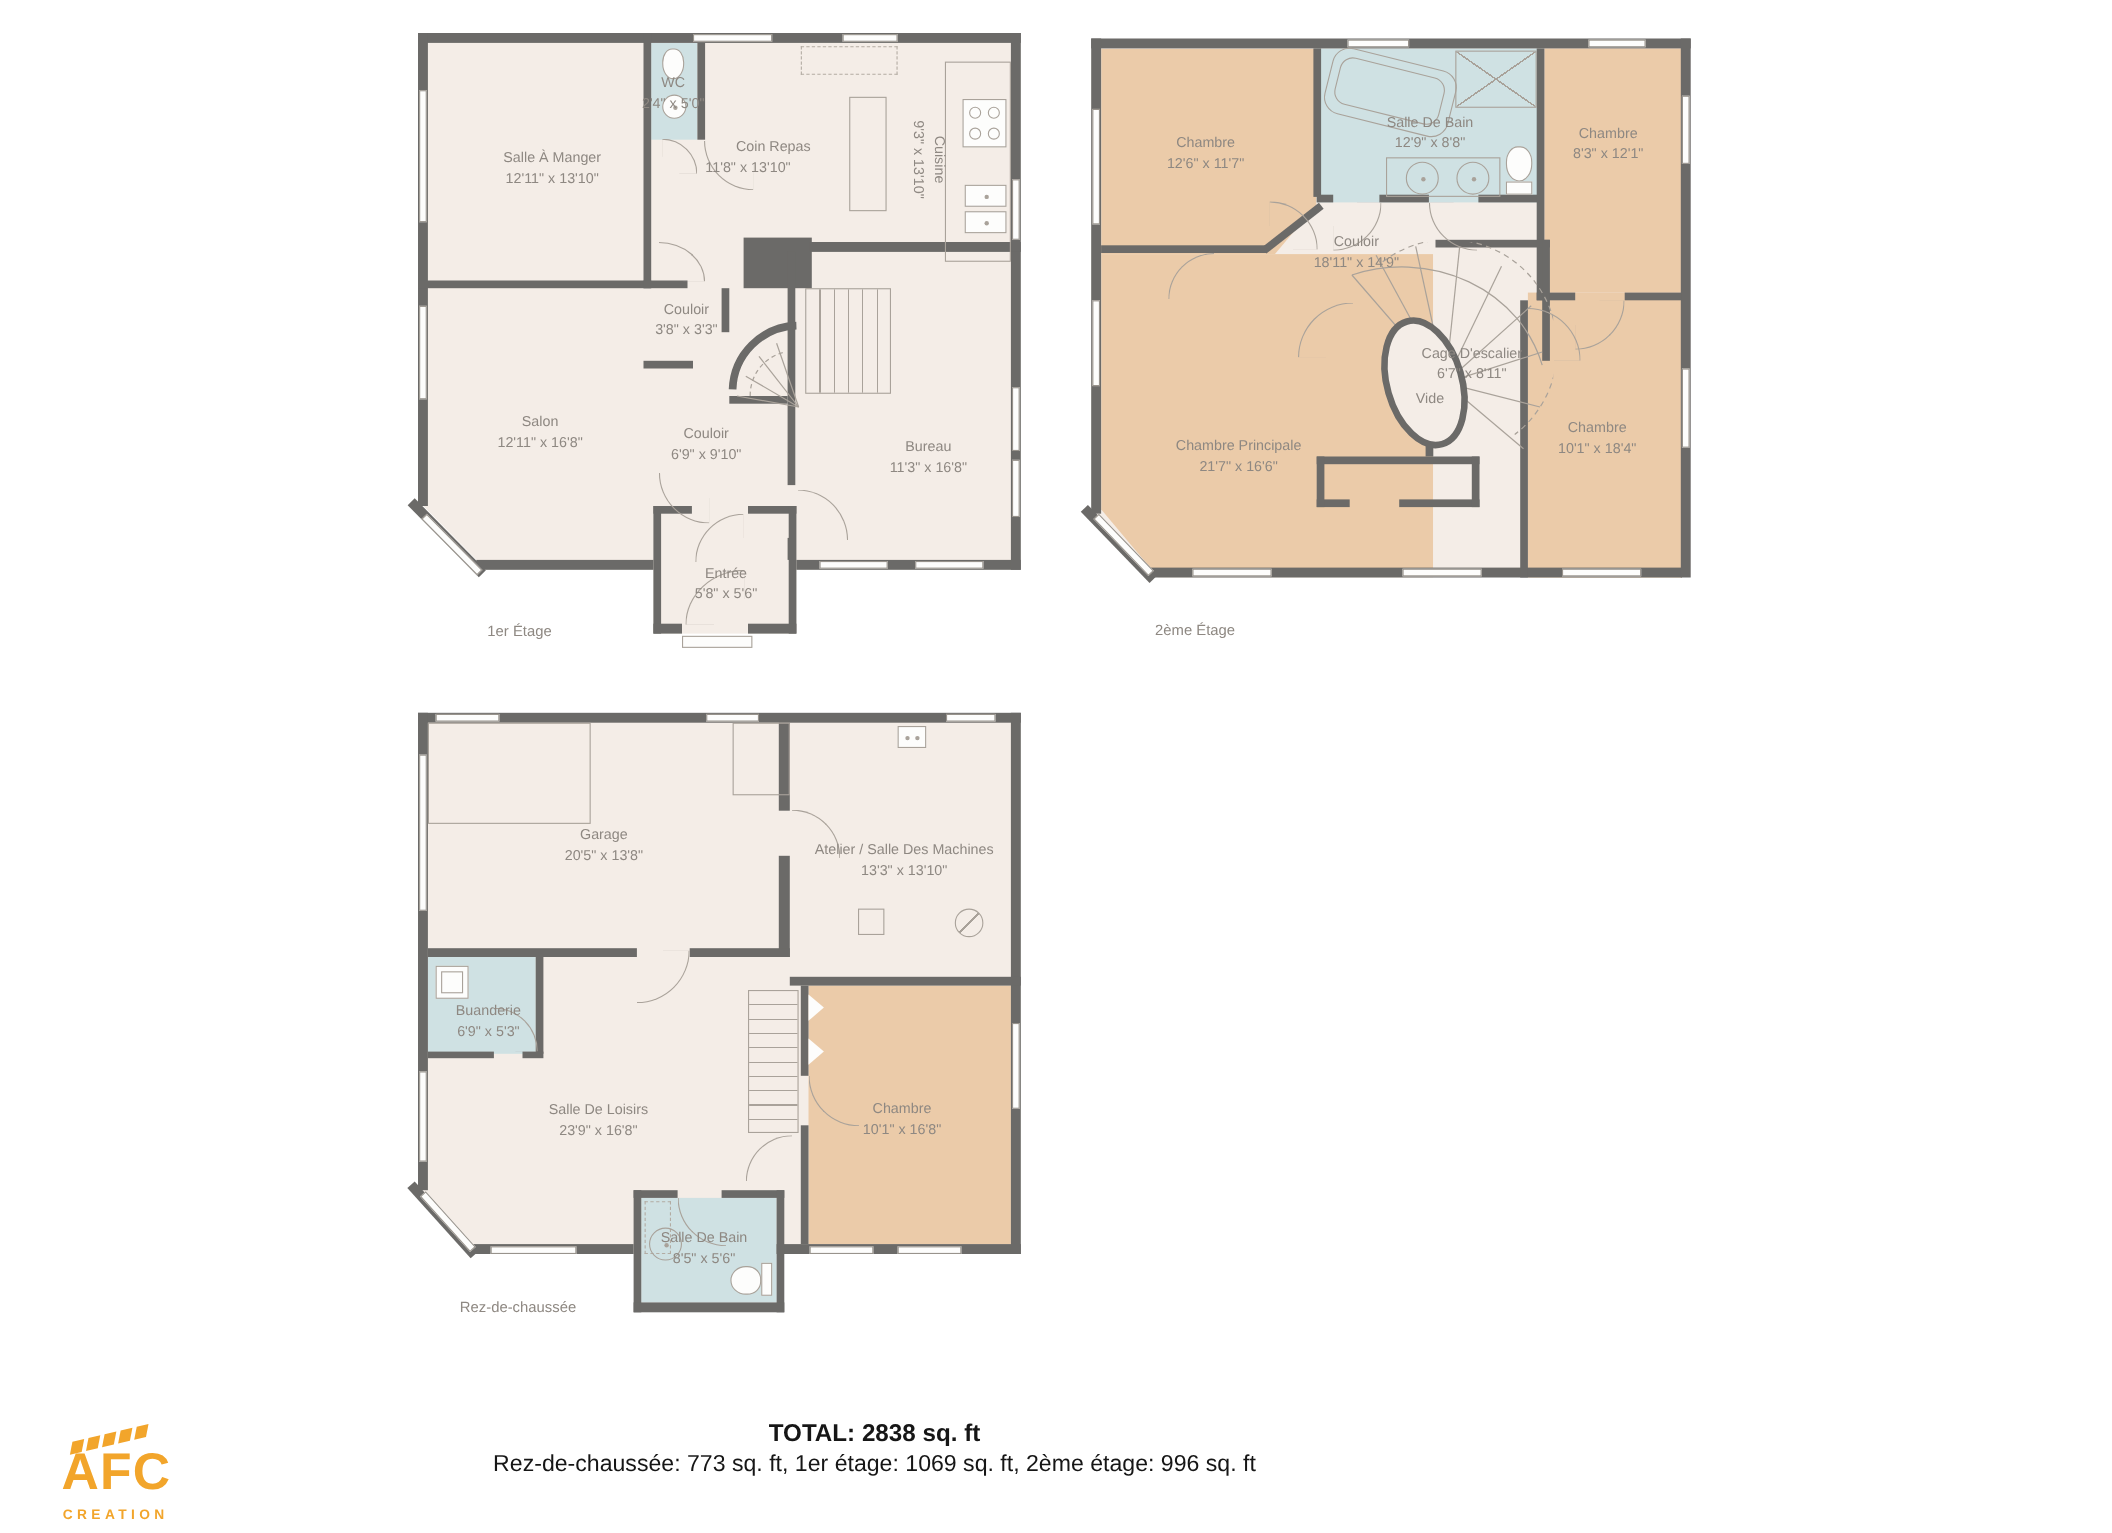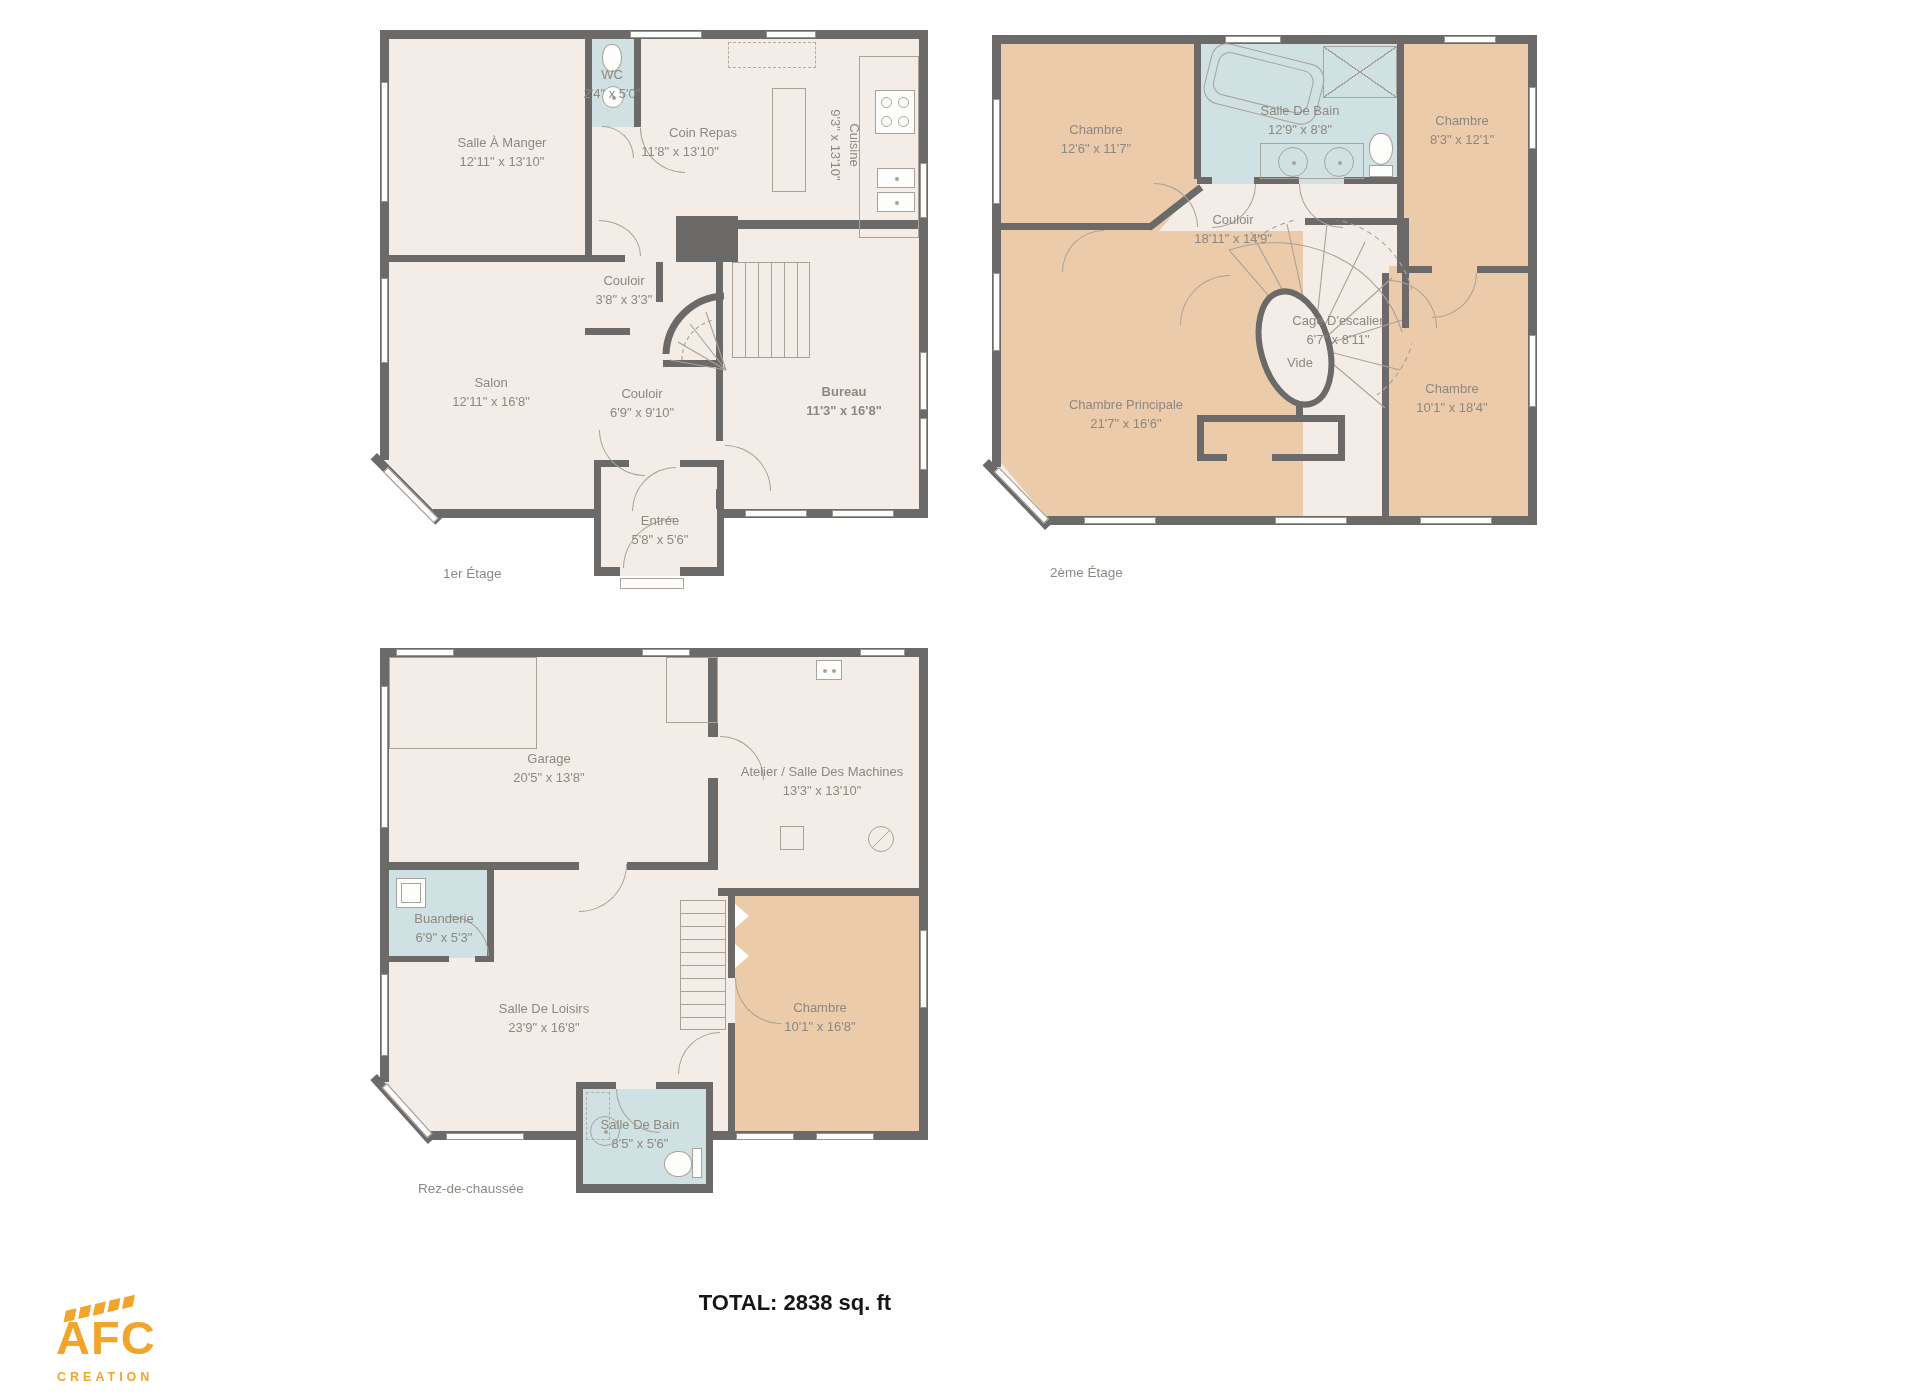--- a/index.html
+++ b/index.html
@@ -146,21 +146,21 @@
     <span style="display:block;">3'8" x 3'3"</span>
   </div>
   <div class="lbl" style="left:111px;top:362px;">
     <span style="display:block;">Salon</span>
     <span style="display:block;">12'11" x 16'8"</span>
   </div>
   <div class="lbl" style="left:262px;top:373px;">
     <span style="display:block;">Couloir</span>
     <span style="display:block;">6'9" x 9'10"</span>
   </div>
-  <div class="lbl" style="left:464px;top:371px;font-weight:bold;">
+  <div class="lbl" style="left:464px;top:385px;">
     <span style="display:block;">Bureau</span>
     <span style="display:block;">11'3" x 16'8"</span>
   </div>
   <div class="lbl" style="left:280px;top:500px;">
     <span style="display:block;">Entrée</span>
     <span style="display:block;">5'8" x 5'6"</span>
   </div>
   <div class="cap" style="left:63px;top:536px;">1er Étage</div>
 </div>
 
@@ -371,20 +371,21 @@
   </div>
   <div class="lbl" style="left:260px;top:486px;">
     <span style="display:block;">Salle De Bain</span>
     <span style="display:block;">8'5" x 5'6"</span>
   </div>
   <div class="cap" style="left:38px;top:533px;">Rez-de-chaussée</div>
 </div>
 
 <div class="summary">
   <div class="t1">TOTAL: 2838 sq. ft</div>
+  <div class="t2">Rez-de-chaussée: 773 sq. ft, 1er étage: 1069 sq. ft, 2ème étage: 996 sq. ft</div>
 </div>
 
 <div class="logo">
   <div class="bar">
     <i></i>
     <i></i>
     <i></i>
     <i></i>
     <i></i>
   </div>

